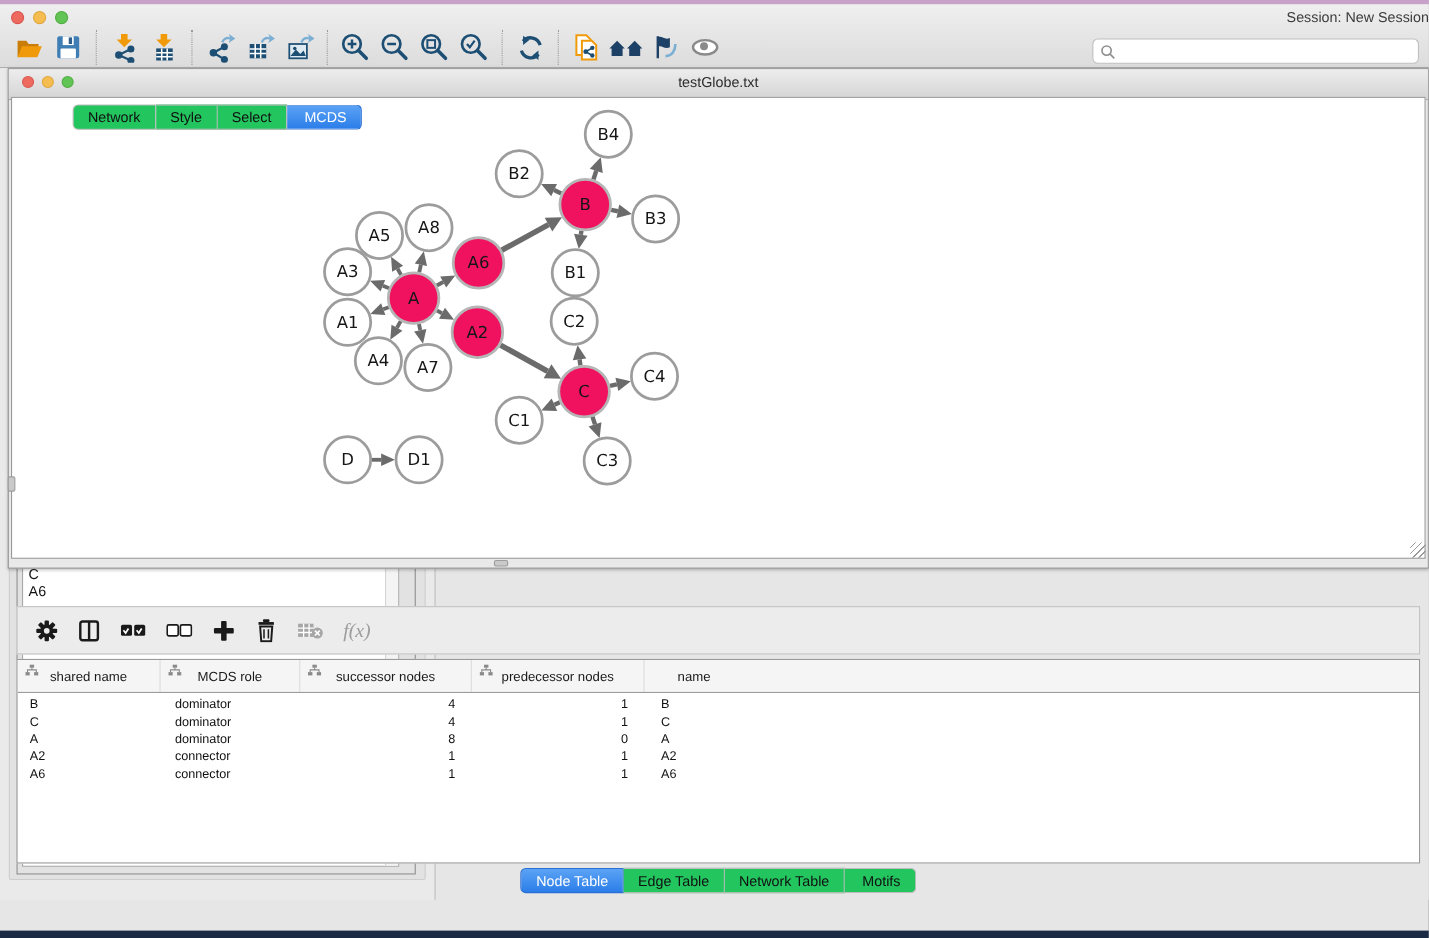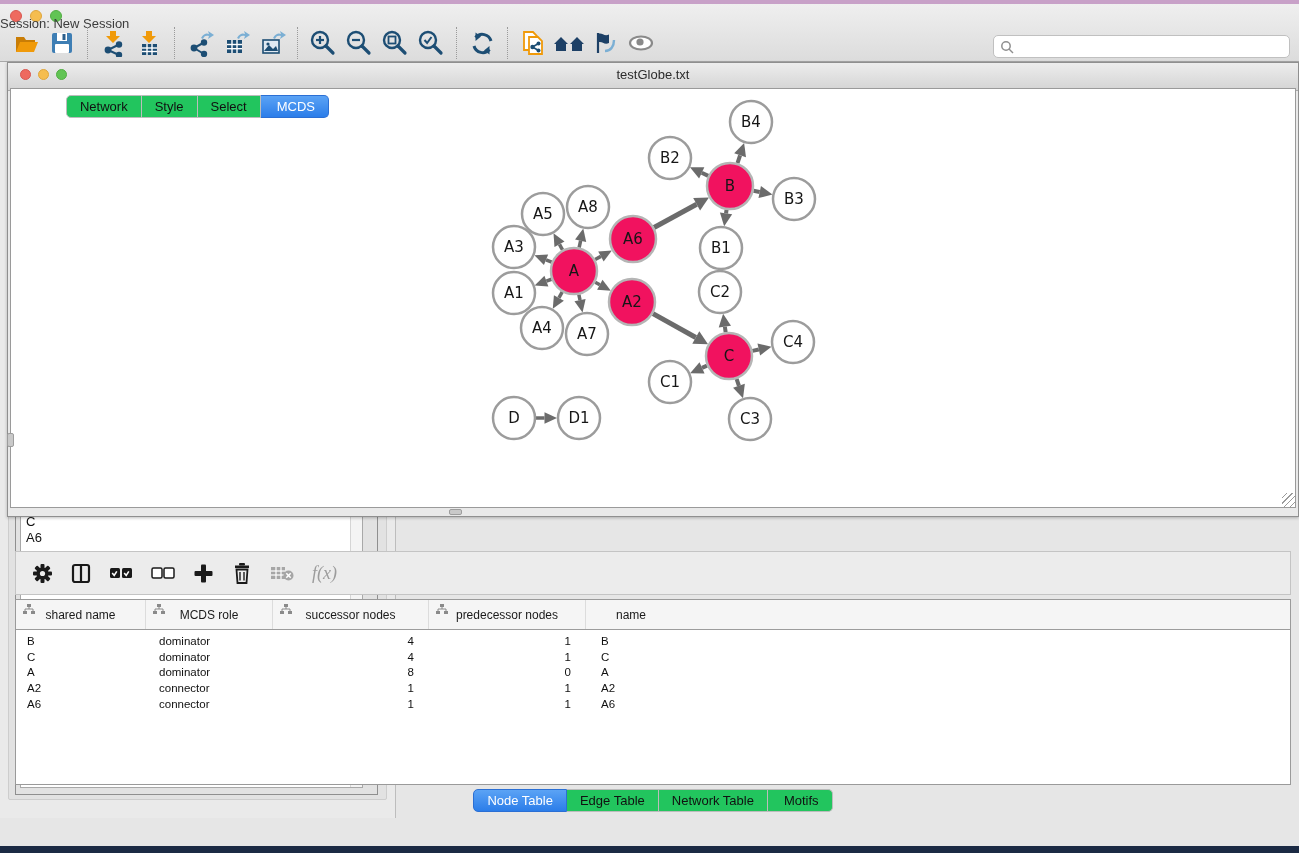--- a/index.html
+++ b/index.html
@@ -9,21 +9,21 @@
 
   
   .top-strip { position:absolute; top:0; left:0; right:0; height:4px; background:#c8a1c8; }
   .header { position:absolute; top:4px; left:0; right:0; height:58px;
             background:linear-gradient(#efefef,#dcdcdc); border-bottom:1px solid #a8a8a8; }
   .lights { position:absolute; top:6px; left:10px; display:flex; gap:8px; }
   .light { width:12px; height:12px; border-radius:50%; }
   .light.red { background:#ee6a5f; border:1px solid #d95750; }
   .light.yellow { background:#f5bd4f; border:1px solid #dfa63d; }
   .light.green { background:#61c454; border:1px solid #52ad43; }
-  .win-title { position:absolute; top:12px; left:0; right:0; text-align:left;
+  .win-title { position:absolute; top:4px; left:0; right:0; text-align:right;
                font-size:13px; color:#3c3c3c; }
   .toolbar { position:absolute; top:20px; left:0; height:38px; display:flex; align-items:center; padding-left:8px; }
   .tbtn { width:36px; height:34px; display:flex; align-items:center; justify-content:center; }
   .tsep { width:1px; height:32px; border-left:1px dotted #9a9a9a; margin:0 7px; }
   .searchbox { position:absolute; top:31px; right:9px; width:297px; height:23px; background:#fff;
                border:1px solid #c0c0c0; border-radius:5px; display:flex; align-items:center; padding-left:6px; }
   .searchbox input { border:none; outline:none; flex:1; font-size:12px; background:transparent; font-family:inherit; }
 
   
   .main { position:absolute; top:62px; left:0; right:0; bottom:35px; background:#e6e6e6; }
@@ -68,21 +68,21 @@
 
   
   .network-window { position:absolute; left:7px; right:0; top:0; height:455px; background:#e9e9e9;
                     border:1px solid #8f8f8f; box-shadow:0 1px 3px rgba(0,0,0,.25); }
   .nw-titlebar { position:relative; height:28px; background:linear-gradient(#ededed,#d4d4d4);
                  border-bottom:1px solid #a8a8a8; }
   .nw-lights { position:absolute; top:6px; left:12px; display:flex; gap:7px; }
   .nw-lights .light { width:11px; height:11px; }
   .nw-title { text-align:center; font-size:13px; line-height:24px; color:#2c2c2c; }
   .nw-canvas { position:absolute; top:25px; left:2px; right:2px; bottom:8px; background:#fff;
-               border:1px solid #9a9a9a; overflow:hidden;text-align:center; }
+               border:1px solid #9a9a9a; overflow:hidden; }
   .thumb-v { position:absolute; left:-1px; top:370px; width:7px; height:14px; background:#c9c9c9;
              border:1px solid #9d9d9d; border-radius:2px; }
   .thumb-h { position:absolute; left:441px; bottom:1px; width:13px; height:6px; background:#c9c9c9;
              border:1px solid #9d9d9d; border-radius:2px; }
   .resize-grip { position:absolute; right:2px; bottom:9px; width:14px; height:14px;
     background:repeating-linear-gradient(135deg, transparent 0 3px, #9a9a9a 3px 4px); }
 
   
   .table-panel { position:absolute; left:7px; right:0; top:461px; bottom:0; }
   .tp-toolbar { position:absolute; top:28px; left:8px; right:8px; height:44px; background:#ececec;

